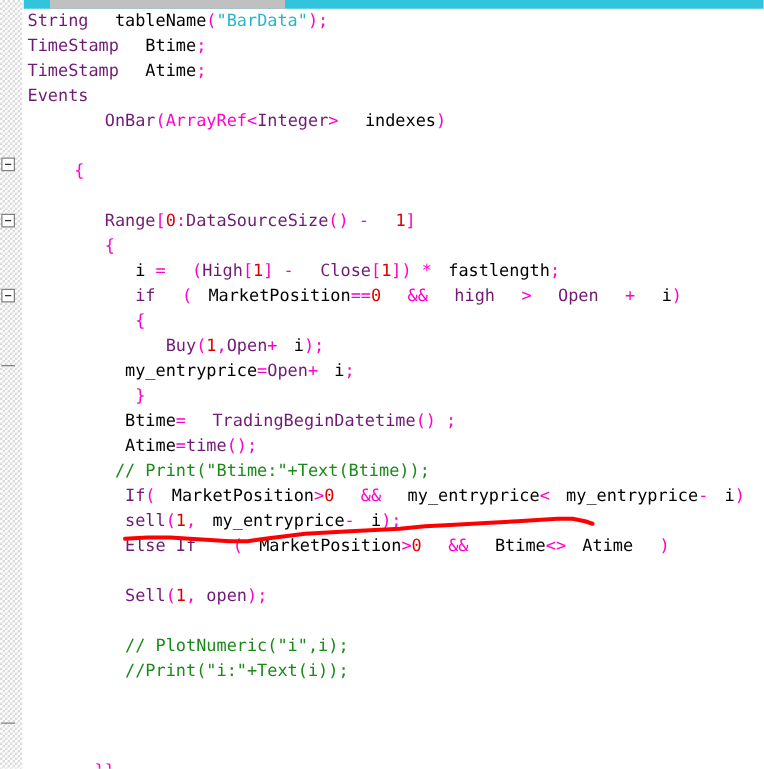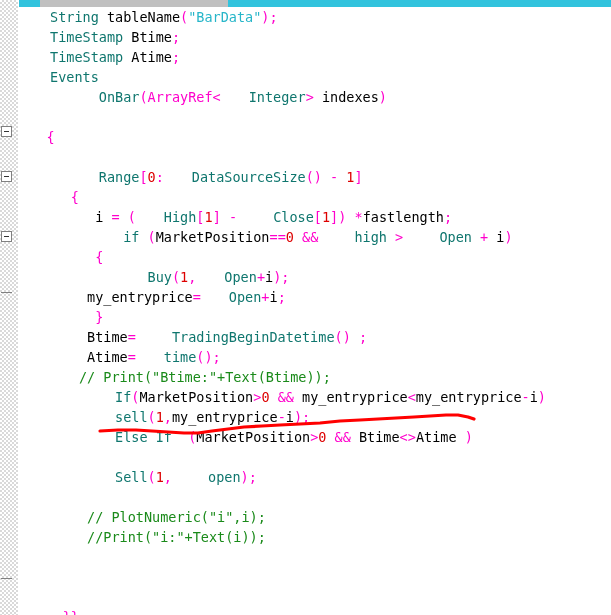--- a/index.html
+++ b/index.html
@@ -82,22 +82,22 @@
     width: 589px;
     font-family: "DejaVu Sans Mono", "Liberation Mono", monospace;
     font-size: 13.5px;
     line-height: 20px;
     white-space: pre;
     color: #000000;
   }
   .code .ln { display: block; height: 20px; }
 
   
-  .kw   { color: #0f766e; margin-left: 28px; }          
-  .pl   { color: #000000; }          
+  .kw   { color: #701a75; }          
+  .pl   { color: #000000; padding-left: 13px; }          
   .pn   { color: #ff00cc; }          
   .st   { color: #27b6c9; }          
   .num  { color: #dd0000; }          
   .cm   { color: #1a8a1a; }          
 
   
   .annot {
     position: absolute;
     left: 0; top: 0;
     width: 611px; height: 615px;

